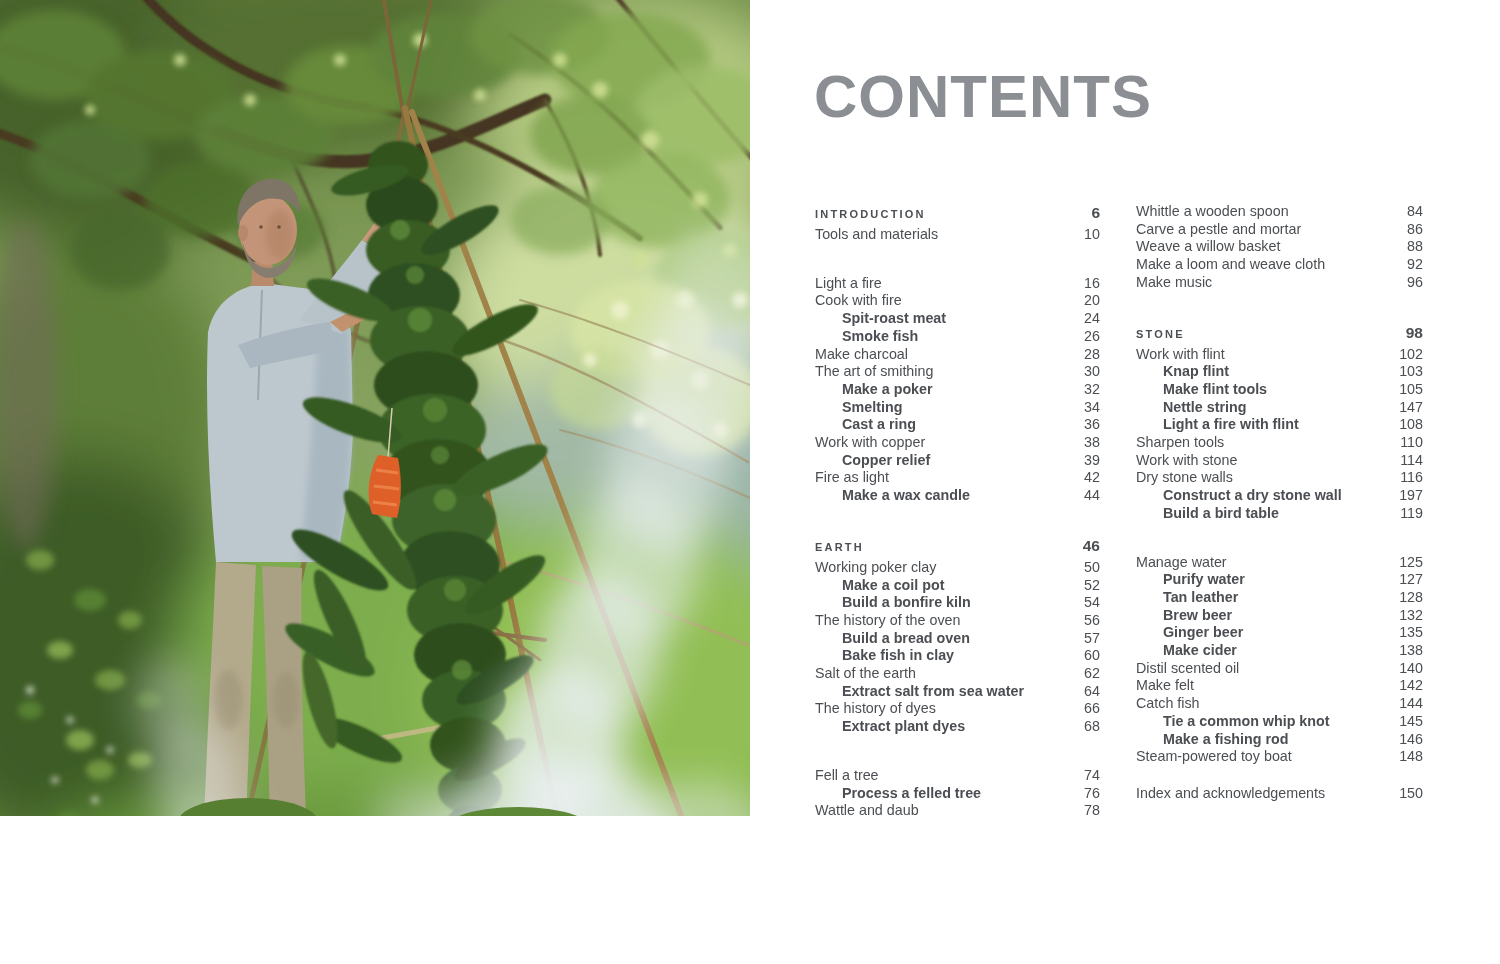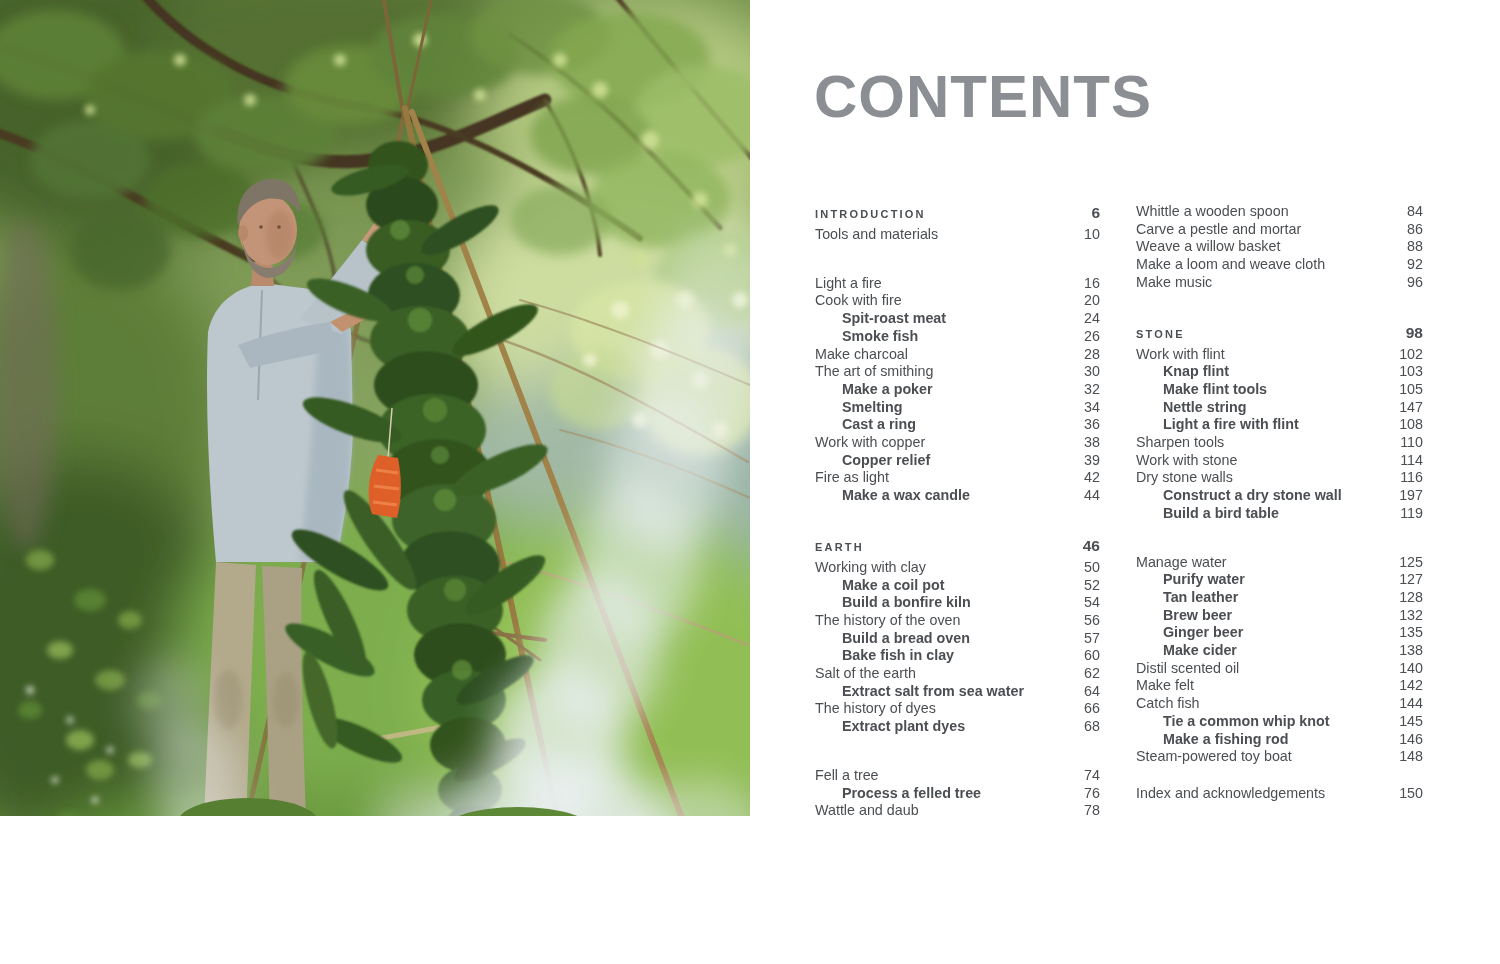--- a/index.html
+++ b/index.html
@@ -406,21 +406,21 @@
               <span class="toc-label">Make a wax candle</span>
               <span class="toc-page">44</span>
             </div>
           </section>
           <section class="toc-block">
             <div class="toc-heading">
               <span class="toc-heading-label">EARTH</span>
               <span class="toc-heading-page">46</span>
             </div>
             <div class="toc-row">
-              <span class="toc-label">Working with clay</span>
+              <span class="toc-label">Working poker clay</span>
               <span class="toc-page">50</span>
             </div>
             <div class="toc-row indent">
               <span class="toc-label">Make a coil pot</span>
               <span class="toc-page">52</span>
             </div>
             <div class="toc-row indent">
               <span class="toc-label">Build a bonfire kiln</span>
               <span class="toc-page">54</span>
             </div>

